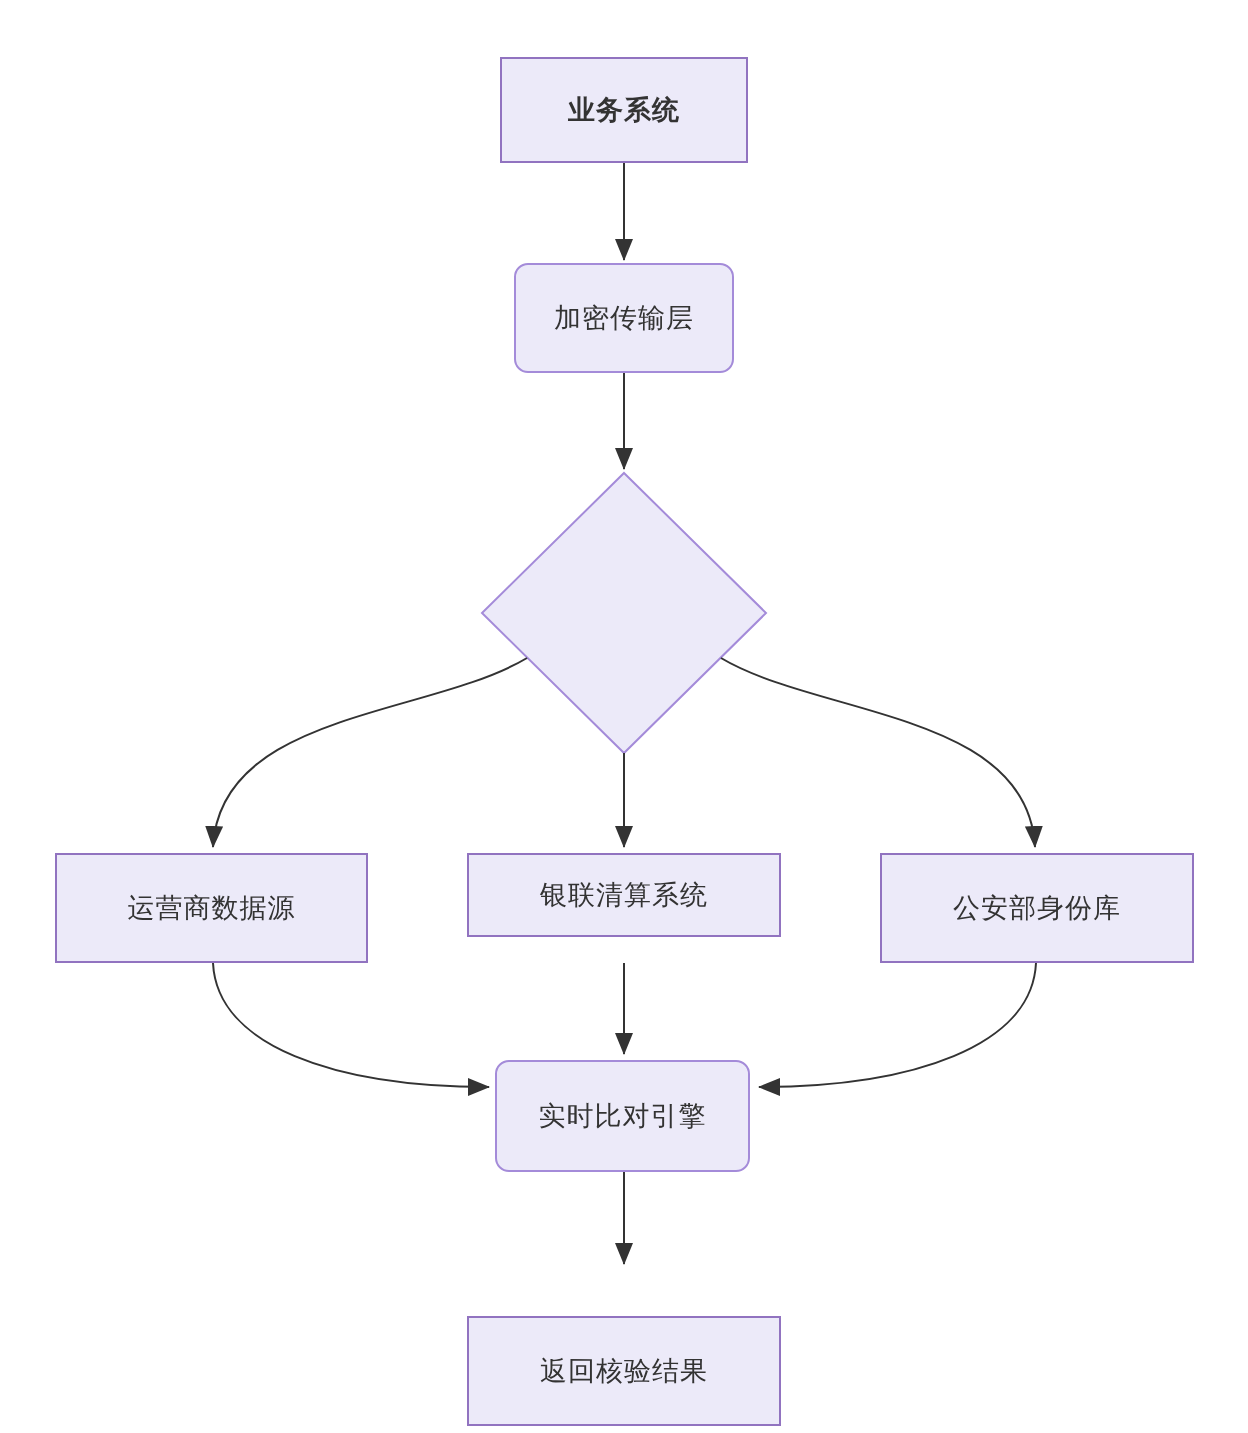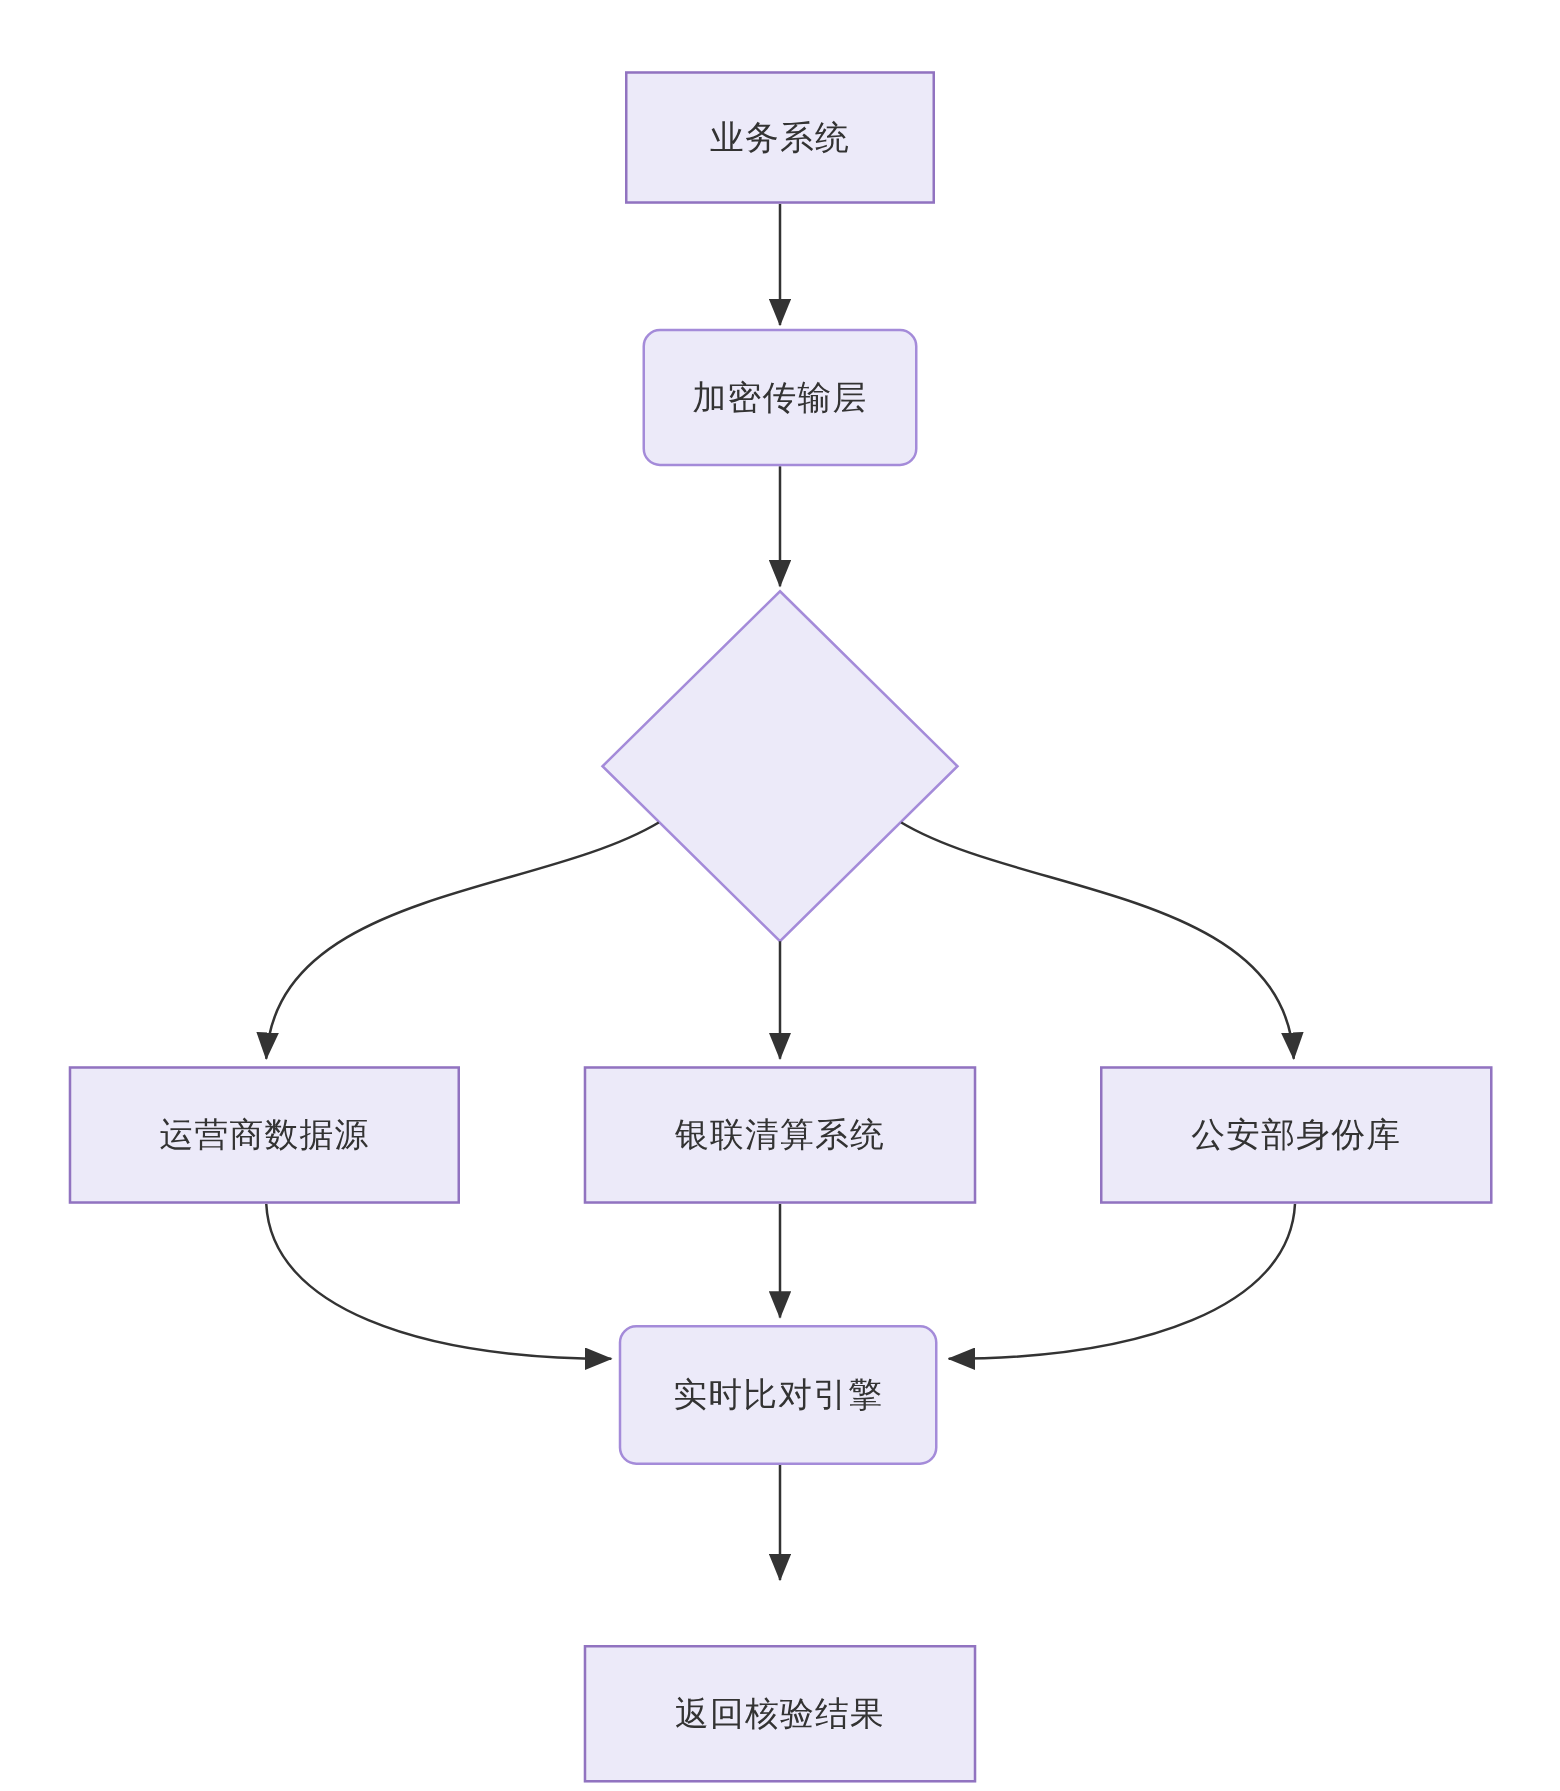--- a/index.html
+++ b/index.html
@@ -89,34 +89,34 @@
     <path class="edge" d="M 624 373 L 624 469" marker-end="url(#arrowhead)"></path>
     <path class="edge" d="M 527 658 C 430 716, 220 712, 213 847" marker-end="url(#arrowhead)"></path>
     <path class="edge" d="M 624 753 L 624 847" marker-end="url(#arrowhead)"></path>
     <path class="edge" d="M 721 658 C 818 716, 1028 712, 1035 847" marker-end="url(#arrowhead)"></path>
     <path class="edge" d="M 213 963 C 217 1046, 335 1087, 489 1087" marker-end="url(#arrowhead)"></path>
     <path class="edge" d="M 624 963 L 624 1054" marker-end="url(#arrowhead)"></path>
     <path class="edge" d="M 1036 963 C 1032 1046, 913 1087, 759 1087" marker-end="url(#arrowhead)"></path>
     <path class="edge" d="M 624 1172 L 624 1264" marker-end="url(#arrowhead)"></path>
   </svg>
 
-  <div class="node" style="left:500px;top:57px;width:248px;height:106px;">
+  <div class="node" style="left:500px;top:57px;width:248px;height:106px;font-weight:bold;">
     <span>业务系统</span>
   </div>
 
   <div class="node rounded" style="left:514px;top:263px;width:220px;height:110px;">
     <span>加密传输层</span>
   </div>
 
 
   <div class="node" style="left:55px;top:853px;width:313px;height:110px;">
     <span>运营商数据源</span>
   </div>
 
-  <div class="node" style="left:467px;top:853px;width:314px;height:110px;">
+  <div class="node" style="left:467px;top:853px;width:314px;height:84px;">
     <span>银联清算系统</span>
   </div>
 
   <div class="node" style="left:880px;top:853px;width:314px;height:110px;">
     <span>公安部身份库</span>
   </div>
 
   <div class="node rounded" style="left:495px;top:1060px;width:255px;height:112px;">
     <span>实时比对引擎</span>
   </div>

